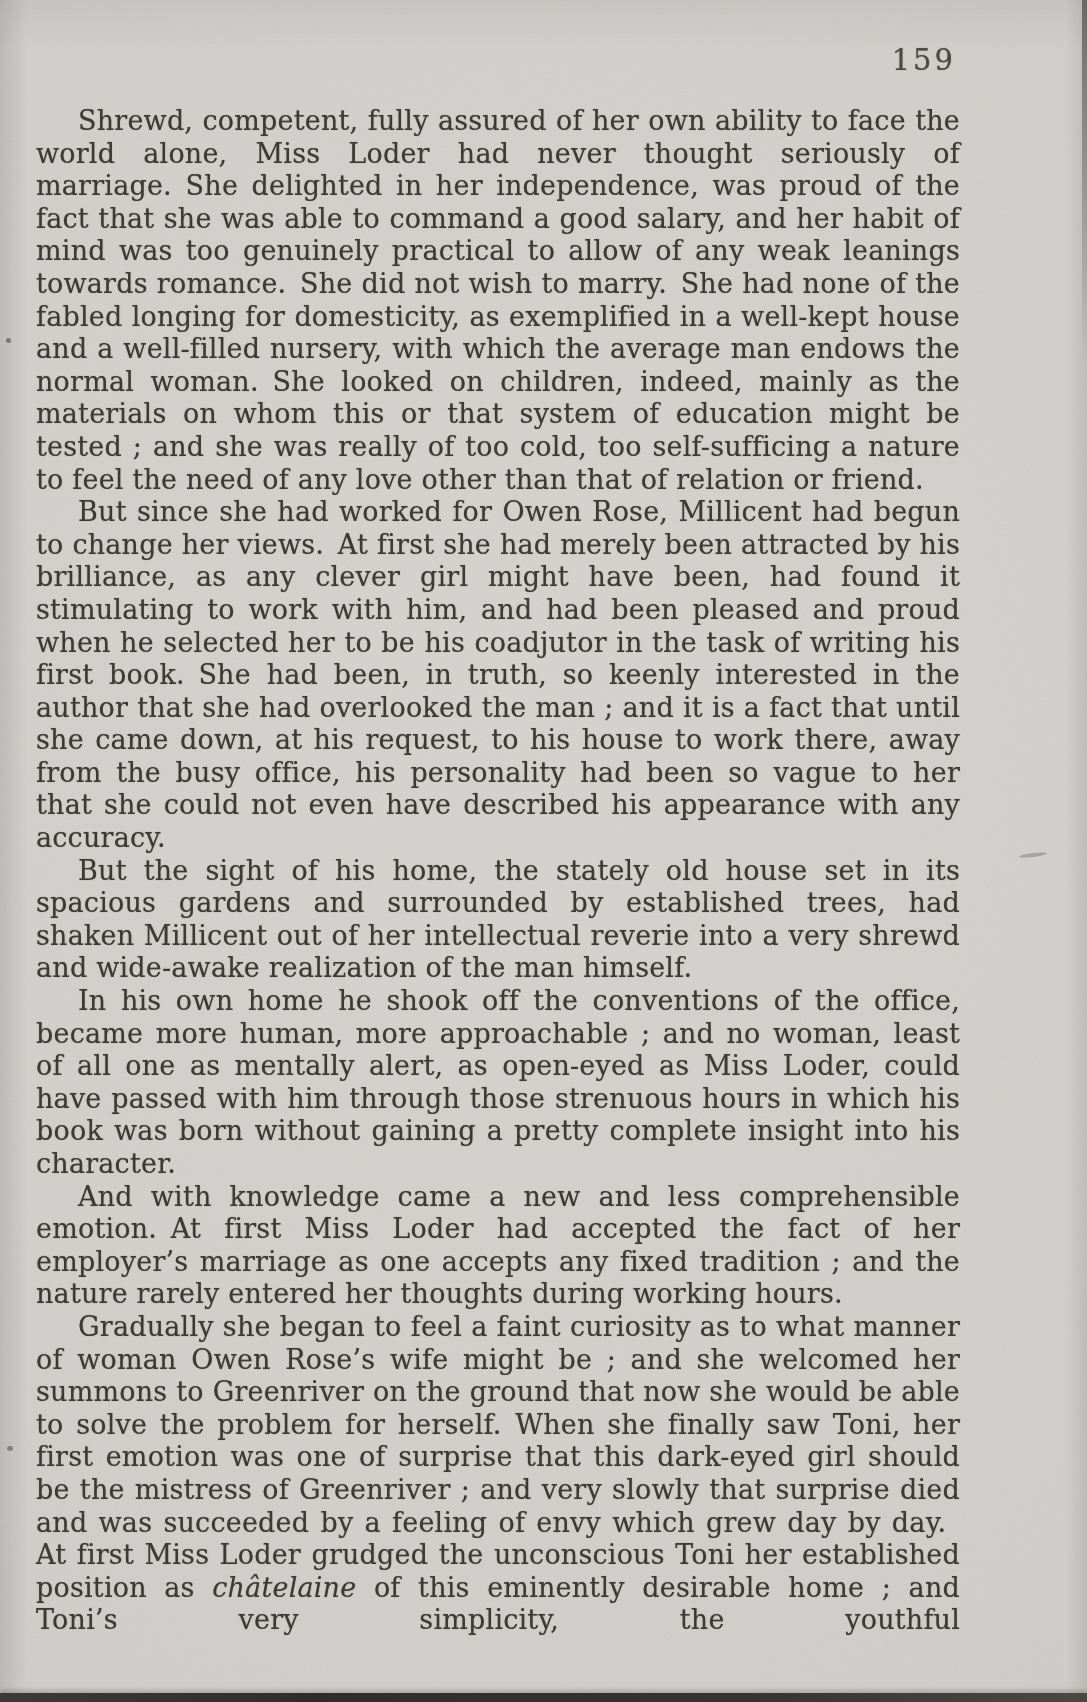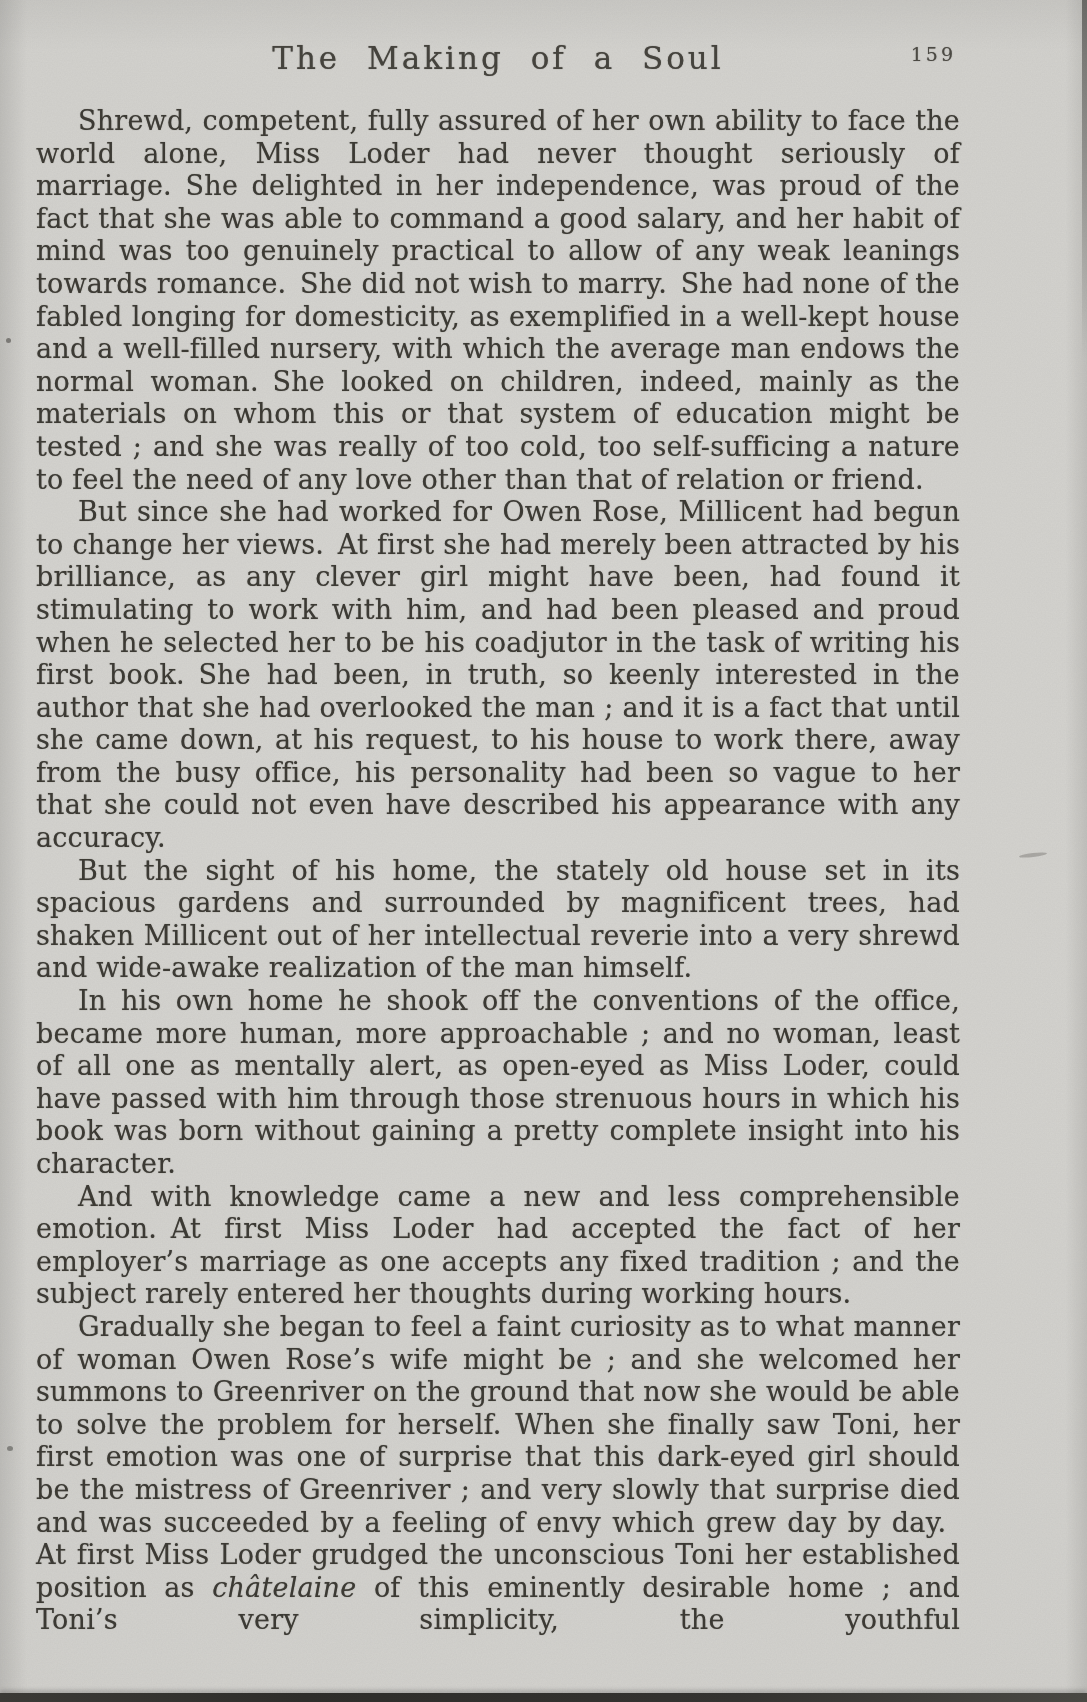--- a/index.html
+++ b/index.html
@@ -39,21 +39,21 @@
     letter-spacing: 3px;
     word-spacing: 14px;
     color: #45433d;
     text-shadow: 0 0 1px rgba(62,60,54,0.65);
     white-space: nowrap;
   }
   .page-number {
     position: absolute;
     right: 4px;
     top: 3px;
-    font-size: 19px;
+    font-size: 29px;
     letter-spacing: 3px;
     color: #4c4a44;
     text-shadow: 0 0 1px rgba(62,60,54,0.6);
   }
 
   .bodytext {
     position: absolute;
     top: 105px;
     left: 36px;
     width: 924px;
@@ -112,30 +112,29 @@
 
   <svg class="texture" width="1087" height="1702" xmlns="http://www.w3.org/2000/svg" aria-hidden="true">
     <filter id="grain">
       <feTurbulence type="fractalNoise" baseFrequency="0.8" numOctaves="2" seed="11" stitchTiles="stitch"></feTurbulence>
       <feColorMatrix type="matrix" values="0 0 0 0 0.24  0 0 0 0 0.235  0 0 0 0 0.225  0 0 0 0.16 0"></feColorMatrix>
     </filter>
     <rect width="1087" height="1702" filter="url(#grain)"></rect>
   </svg>
 
   <div class="header">
-    <div class="title">The Making of a Soul</div>
     <div class="page-number">159</div>
   </div>
 
   <div class="bodytext">
     <p>Shrewd, competent, fully assured of her own ability to face the world alone, Miss Loder had never thought seriously of marriage. She delighted in her independence, was proud of the fact that she was able to command a good salary, and her habit of mind was too genuinely practical to allow of any weak leanings towards romance. She did not wish to marry. She had none of the fabled longing for domesticity, as exemplified in a well-kept house and a well-filled nursery, with which the average man endows the normal woman. She looked on children, indeed, mainly as the materials on whom this or that system of education might be tested ; and she was really of too cold, too self-sufficing a nature to feel the need of any love other than that of relation or friend.</p>
     <p>But since she had worked for Owen Rose, Millicent had begun to change her views. At first she had merely been attracted by his brilliance, as any clever girl might have been, had found it stimulating to work with him, and had been pleased and proud when he selected her to be his coadjutor in the task of writing his first book. She had been, in truth, so keenly interested in the author that she had overlooked the man ; and it is a fact that until she came down, at his request, to his house to work there, away from the busy office, his personality had been so vague to her that she could not even have described his appearance with any accuracy.</p>
-    <p>But the sight of his home, the stately old house set in its spacious gardens and surrounded by magnificent trees, had shaken Millicent out of her intellectual reverie into a very shrewd and wide-awake realization of the man himself.</p>
+    <p>But the sight of his home, the stately old house set in its spacious gardens and surrounded by established trees, had shaken Millicent out of her intellectual reverie into a very shrewd and wide-awake realization of the man himself.</p>
     <p>In his own home he shook off the conventions of the office, became more human, more approachable ; and no woman, least of all one as mentally alert, as open-eyed as Miss Loder, could have passed with him through those strenuous hours in which his book was born without gaining a pretty complete insight into his character.</p>
-    <p>And with knowledge came a new and less comprehensible emotion. At first Miss Loder had accepted the fact of her employer’s marriage as one accepts any fixed tradition ; and the subject rarely entered her thoughts during working hours.</p>
+    <p>And with knowledge came a new and less comprehensible emotion. At first Miss Loder had accepted the fact of her employer’s marriage as one accepts any fixed tradition ; and the nature rarely entered her thoughts during working hours.</p>
     <p class="continues"><span>Gradually she began to feel a faint curiosity as to what manner of woman Owen Rose’s wife might be ; and she welcomed her summons to Greenriver on the ground that now she would be able to solve the problem for herself. When she finally saw Toni, her first emotion was one of surprise that this dark-eyed girl should be the mistress of Greenriver ; and very slowly that surprise died and was succeeded by a feeling of envy which grew day by day. At first Miss Loder grudged the unconscious Toni her established position as </span><span class="italic">châtelaine</span><span> of this eminently desirable home ; and Toni’s very simplicity, the youthful</span></p>
   </div>
 
   <div class="edge-line-right"></div>
   <div class="speck-a"></div>
   <div class="speck-b"></div>
   <div class="smudge"></div>
   <div class="bottom-edge"></div>
 
 </div>

